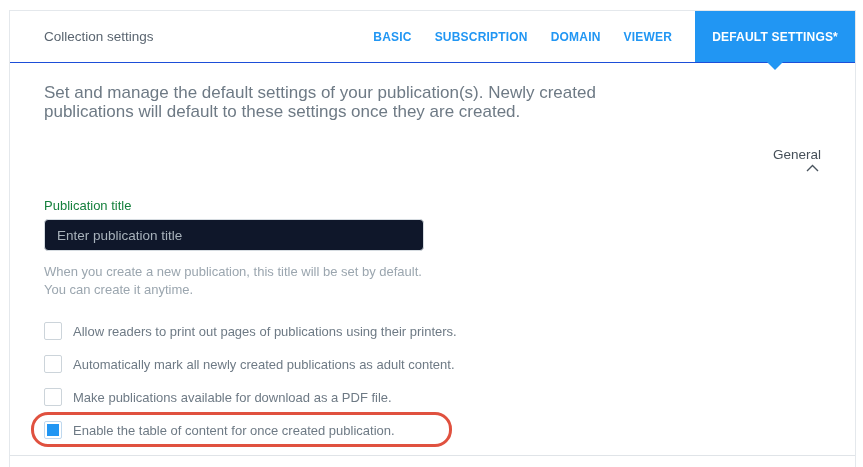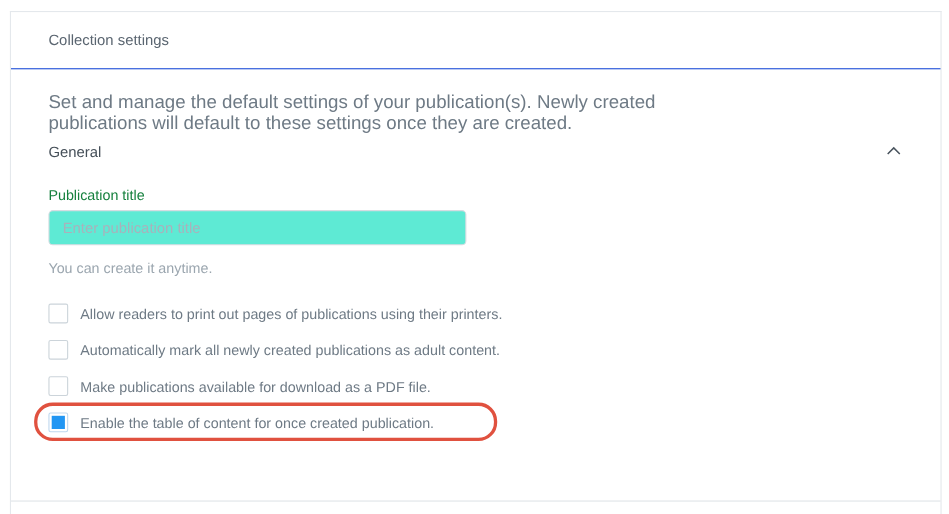--- a/index.html
+++ b/index.html
@@ -30,30 +30,30 @@
     position:absolute; left:50%; bottom:-8px; transform:translateX(-50%);
     width:0; height:0; border-left:8px solid transparent;
     border-right:8px solid transparent; border-top:8px solid #2196f3;
   }
   
   .content { padding-left:34px; padding-right:34px; }
   .desc {
     margin-top:20px; width:606px; font-size:17px; line-height:19px; color:#6e7a85;
   }
   .section-row {
-    margin-top:10px; display:flex; align-items:flex-start; justify-content:space-between;
+    margin-top:26px; display:flex; align-items:flex-end; justify-content:space-between;flex-direction:column;
   }
   .section-title { font-size:13.5px; color:#454f58; }
   .chevron-btn { cursor:pointer; display:flex; align-items:center; padding:2px; }
   .field-label { margin-top:24px; font-size:13px; color:#15803d; }
   .title-input {
     display:block; margin-top:6px; width:380px; height:32px;
     border:1px solid #d6dce1; border-radius:4px; padding:0 12px;
     font-size:13.5px; color:#5a6570; font-family:"Liberation Sans", sans-serif;
-    outline:none; background:#5eead4;
+    outline:none; background:#0f172a;
   }
   .title-input::placeholder { color:#a8b2bb; }
   .helper { margin-top:12px; font-size:13px; line-height:18px; color:#9ba6af; }
   .cb-list { margin-top:23px; }
   .cb-row { display:flex; align-items:center; margin-bottom:15px; position:relative; width:max-content; }
   .cb-box {
     width:18px; height:18px; border:1px solid #ccd4da; border-radius:2px;
     background:#fff; margin-right:11px; flex:0 0 auto; cursor:pointer;
     display:flex; align-items:center; justify-content:center;
   }
@@ -69,39 +69,50 @@
     position:absolute; left:0; top:444px; width:100%; height:1px; background:#e0e4e8;
   }
 </style>
 </head>
 <body>
 
 <div class="card">
 
   <div class="hdr">
     <div class="hdr-title">Collection settings</div>
+    <div class="tabs">
+      <div class="tab">BASIC</div>
+      <div class="tab">SUBSCRIPTION</div>
+      <div class="tab">DOMAIN</div>
+      <div class="tab">VIEWER</div>
+      <div class="tab-active">
+        <span>DEFAULT SETTINGS*</span>
+        <span class="tab-caret"></span>
+      </div>
+    </div>
   </div>
 
   <div class="content">
 
     <div class="desc">Set and manage the default settings of your publication(s). Newly created publications will default to these settings once they are created.</div>
 
     <div class="section-row">
       <div class="section-title">General</div>
       <div class="chevron-btn">
         <svg width="13" height="8" viewBox="0 0 13 8">
           <polyline points="1,7 6.5,1.5 12,7" fill="none" stroke="#4a545e" stroke-width="1.4"></polyline>
         </svg>
       </div>
     </div>
 
     <div class="field-label">Publication title</div>
     <input class="title-input" type="text" placeholder="Enter publication title" style="">
 
     <div class="helper">
+      <div>When you create a new publication, this title will be set by default.</div>
       <div>You can create it anytime.</div>
     </div>
 
     <div class="cb-list">
 
       <div class="cb-row">
         <span class="cb-box">
             <span class="inner"></span>
           </span>
         <span class="cb-label">Allow readers to print out pages of publications using their printers.</span>

